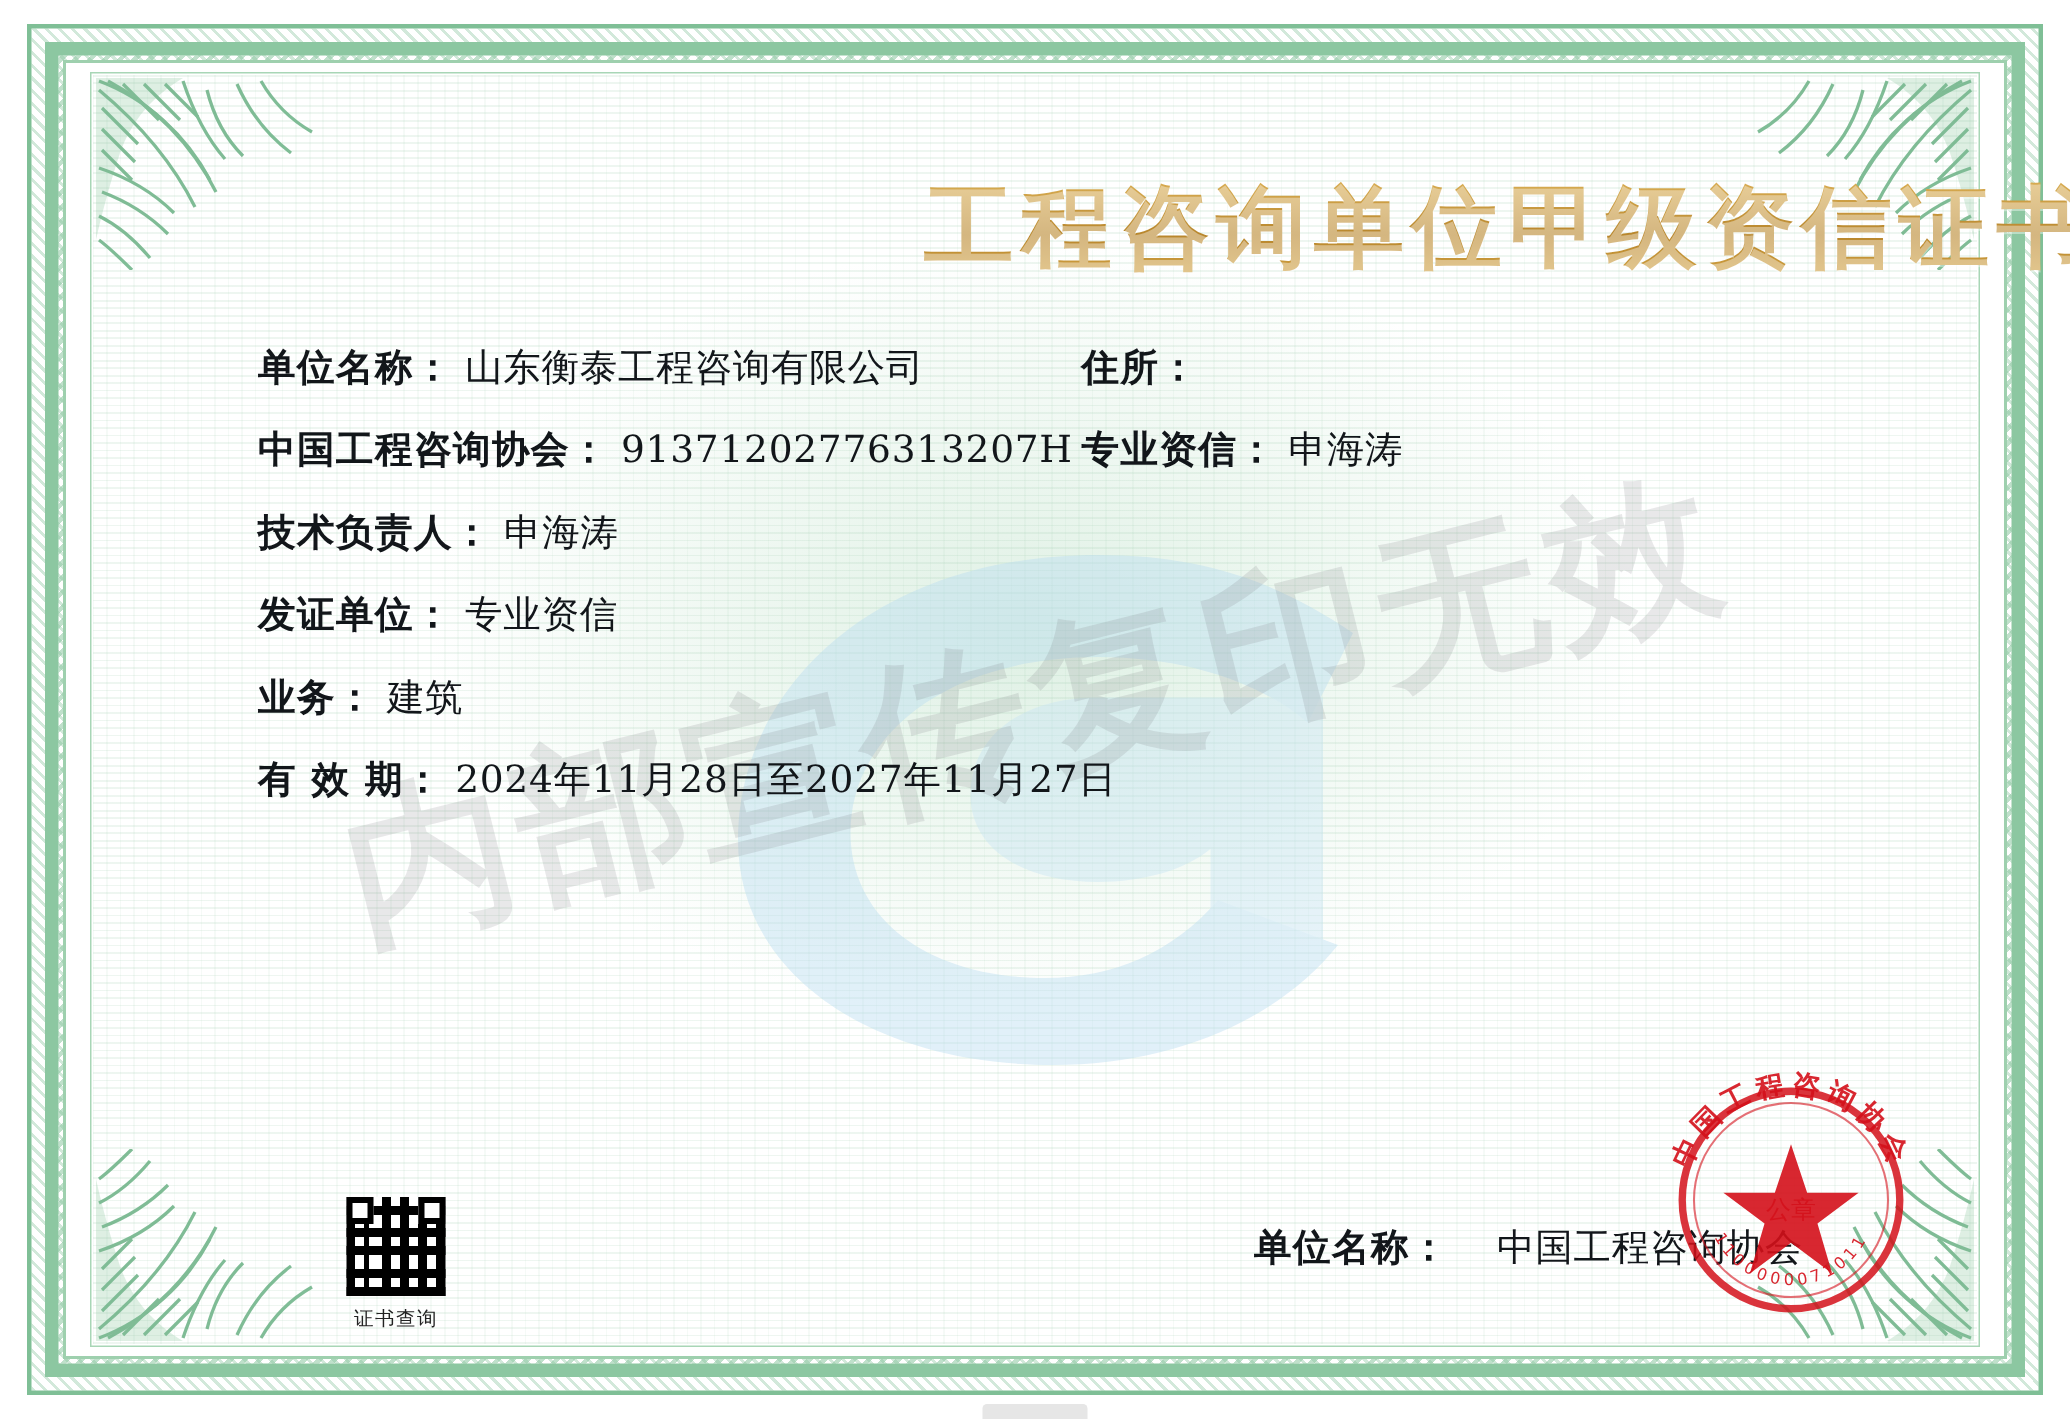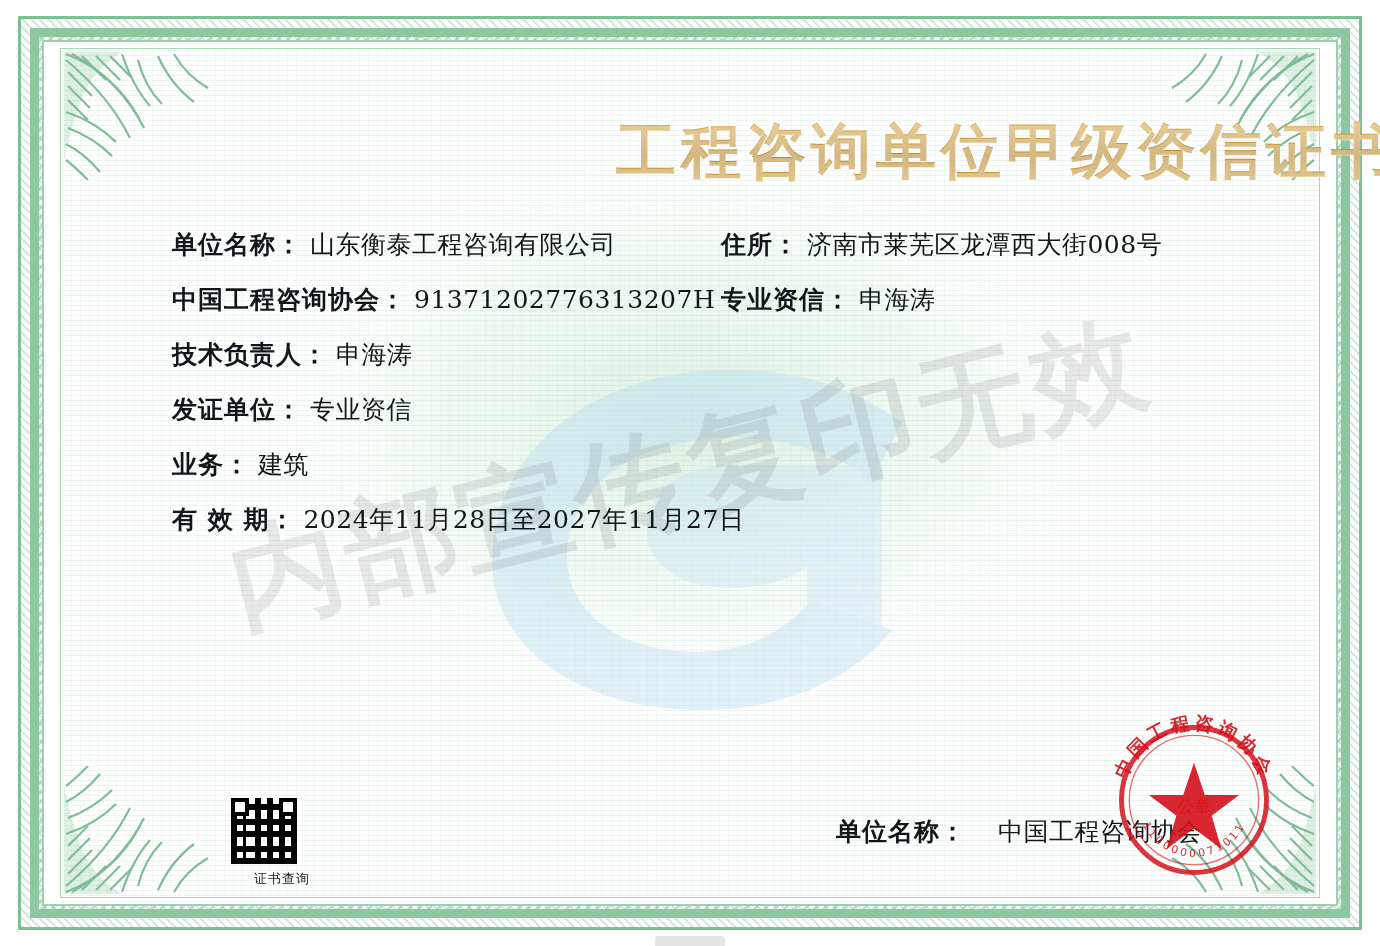--- a/index.html
+++ b/index.html
@@ -187,21 +187,21 @@
     margin-left: 8px;
     letter-spacing: 0.5px;
   }
 
   
   .qr-block {
     position: absolute;
     left: 218px;
     bottom: 58px;
     width: 92px;
-    text-align: right;
+    text-align: center;
   }
   .qr-code {
     width: 66px;
     height: 66px;
     margin: 0 auto;
     background-color: #ffffff;
     background-image:
       linear-gradient(90deg, #000 0 6px, transparent 6px 12px, #000 12px 15px, transparent 15px 24px, #000 24px 30px, transparent 30px 36px, #000 36px 42px, transparent 42px 48px, #000 48px 54px, transparent 54px 60px, #000 60px 66px),
       linear-gradient(0deg, #000 0 6px, transparent 6px 12px, #000 12px 18px, transparent 18px 27px, #000 27px 33px, transparent 33px 39px, #000 39px 45px, transparent 45px 54px, #000 54px 60px, transparent 60px 66px);
     background-blend-mode: multiply;
@@ -337,21 +337,20 @@
 
   <div class="fields">
 
     <div class="row">
       <div class="cell left">
         <span class="label">单位名称：</span>
         <span class="value">山东衡泰工程咨询有限公司</span>
       </div>
       <div class="cell right">
         <span class="label">住所：</span>
-        <span class="value">济南市莱芜区龙潭西大街008号</span>
       </div>
     </div>
 
     <div class="row">
       <div class="cell left">
         <span class="label">中国工程咨询协会：</span>
         <span class="value">91371202776313207H</span>
       </div>
       <div class="cell right">
         <span class="label">专业资信：</span>

